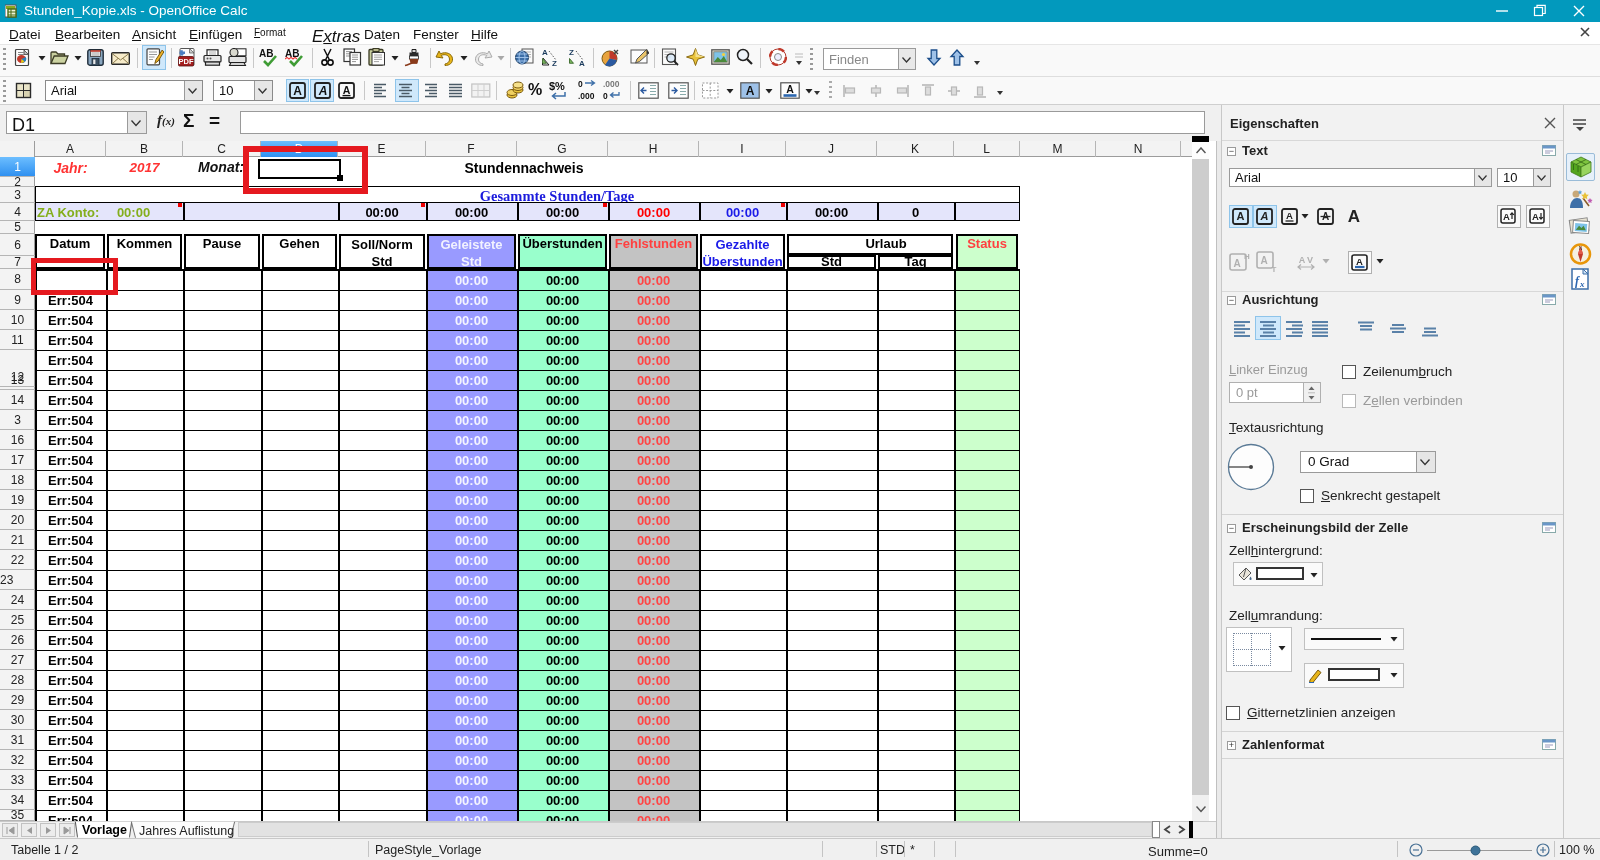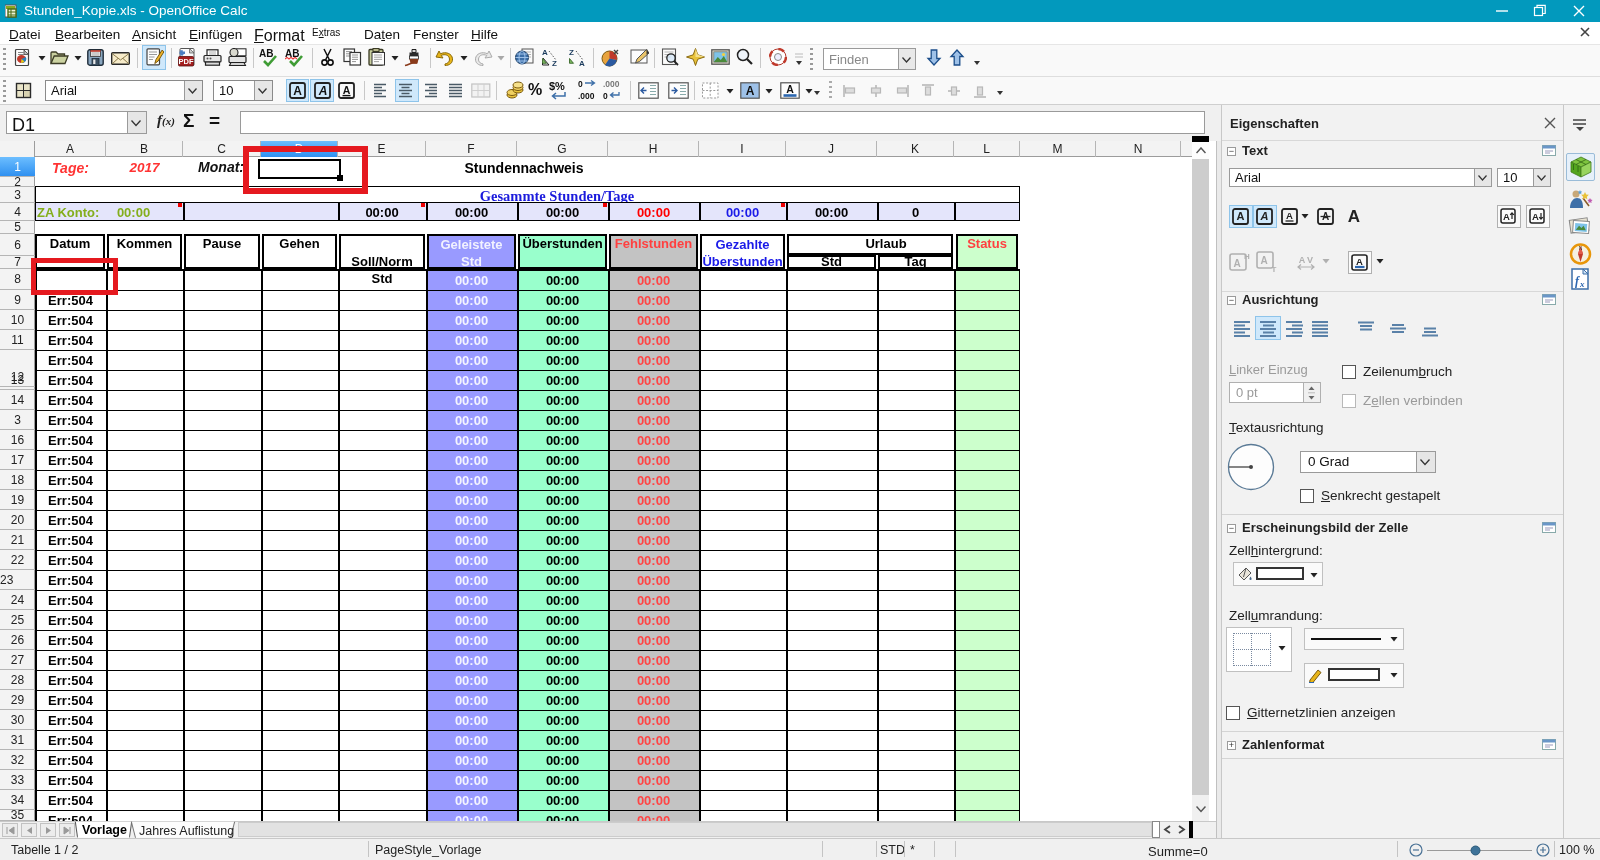--- a/index.html
+++ b/index.html
@@ -23,22 +23,22 @@
  <rect x="44.5" y="7.5" width="8" height="8" fill="none" stroke="#fff" stroke-width="1.2"></rect>
  <path d="M47 7.5v-2.2h8.2v8.2h-2.4" fill="none" stroke="#fff" stroke-width="1.2"></path>
  <path d="M84 6l10 10M94 6l-10 10" stroke="#fff" stroke-width="1.4"></path>
 </svg>
 
 <div class="ab" style="left:0;top:22px;width:1600px;height:22px;background:#fff;"></div>
 <div class="ab vtx" style="left:9px;top:27px;font-size:13.5px;color:#111;"><u>D</u>atei</div>
 <div class="ab vtx" style="left:55px;top:27px;font-size:13.5px;color:#111;"><u>B</u>earbeiten</div>
 <div class="ab vtx" style="left:132px;top:27px;font-size:13.5px;color:#111;"><u>A</u>nsicht</div>
 <div class="ab vtx" style="left:189px;top:27px;font-size:13.5px;color:#111;"><u>E</u>infügen</div>
-<div class="ab vtx" style="left:254px;top:27px;font-size:16px;color:#111;"><u>F</u>ormat</div>
-<div class="ab vtx" style="left:312px;top:27px;font-size:10px;color:#111;">E<u>x</u>tras</div>
+<div class="ab vtx" style="left:254px;top:27px;font-size:10px;color:#111;"><u>F</u>ormat</div>
+<div class="ab vtx" style="left:312px;top:27px;font-size:17px;color:#111;font-style:italic;">E<u>x</u>tras</div>
 <div class="ab vtx" style="left:364px;top:27px;font-size:13.5px;color:#111;">Da<u>t</u>en</div>
 <div class="ab vtx" style="left:413px;top:27px;font-size:13.5px;color:#111;">Fen<u>s</u>ter</div>
 <div class="ab vtx" style="left:471px;top:27px;font-size:13.5px;color:#111;"><u>H</u>ilfe</div>
 <svg class="ab" style="left:1578px;top:25px" width="14" height="14" viewBox="0 0 14 14">
 <path d="M3 3l8 8M11 3l-8 8" stroke="#444" stroke-width="1.6"></path>
   </svg>
 <div class="ab" style="left:0;top:44px;width:1600px;height:32px;background:#f9f9f9;border-top:1px solid #e6e6e6;"></div>
 <div class="ab" style="left:0;top:76px;width:1600px;height:29px;background:#f9f9f9;border-top:1px solid #dedede;"></div>
 <div class="ab" style="left:0;top:104px;width:1600px;height:1px;background:#cfcfcf;"></div>
 <div class="ab" style="left:0;top:105px;width:1600px;height:36px;background:#f0f0f0;"></div>
@@ -431,21 +431,21 @@
 <div class="ab" style="left:0;top:630px;width:35px;height:20px;color:#222;font-size:12px;text-align:center;line-height:20px;border-bottom:1px solid #b5b5b5;">26</div>
 <div class="ab" style="left:0;top:650px;width:35px;height:20px;color:#222;font-size:12px;text-align:center;line-height:20px;border-bottom:1px solid #b5b5b5;">27</div>
 <div class="ab" style="left:0;top:670px;width:35px;height:20px;color:#222;font-size:12px;text-align:center;line-height:20px;border-bottom:1px solid #b5b5b5;">28</div>
 <div class="ab" style="left:0;top:690px;width:35px;height:20px;color:#222;font-size:12px;text-align:center;line-height:20px;border-bottom:1px solid #b5b5b5;">29</div>
 <div class="ab" style="left:0;top:710px;width:35px;height:20px;color:#222;font-size:12px;text-align:center;line-height:20px;border-bottom:1px solid #b5b5b5;">30</div>
 <div class="ab" style="left:0;top:730px;width:35px;height:20px;color:#222;font-size:12px;text-align:center;line-height:20px;border-bottom:1px solid #b5b5b5;">31</div>
 <div class="ab" style="left:0;top:750px;width:35px;height:20px;color:#222;font-size:12px;text-align:center;line-height:20px;border-bottom:1px solid #b5b5b5;">32</div>
 <div class="ab" style="left:0;top:770px;width:35px;height:20px;color:#222;font-size:12px;text-align:center;line-height:20px;border-bottom:1px solid #b5b5b5;">33</div>
 <div class="ab" style="left:0;top:790px;width:35px;height:20px;color:#222;font-size:12px;text-align:center;line-height:20px;border-bottom:1px solid #b5b5b5;">34</div>
 <div class="ab" style="left:0;top:810px;width:35px;height:11px;color:#222;font-size:12px;text-align:center;line-height:11px;border-bottom:1px solid #b5b5b5;">35</div>
-<div class="ab" style="left:35px;top:160px;width:71px;text-align:center;font-size:14px;font-weight:bold;font-style:italic;color:#f33;">Tage:</div>
+<div class="ab" style="left:35px;top:160px;width:71px;text-align:center;font-size:14px;font-weight:bold;font-style:italic;color:#f33;">Jahr:</div>
 <div class="ab" style="left:106px;top:160px;width:77px;text-align:center;font-size:13.5px;font-weight:bold;font-style:italic;color:#f33;">2017</div>
 <div class="ab" style="left:183px;top:159px;width:61px;text-align:right;font-size:14px;font-weight:bold;font-style:italic;color:#111;">Monat:</div>
 <div class="ab" style="left:258px;top:159px;width:83px;height:20px;border:2.5px solid #000;"></div>
 <div class="ab" style="left:337px;top:175px;width:6px;height:6px;background:#000;"></div>
 <div class="ab" style="left:404px;top:160px;width:240px;text-align:center;font-size:14px;font-weight:bold;color:#000;">Stundennachweis</div>
 <div class="ab" style="left:35px;top:186px;width:985px;height:35px;border:1.5px solid #000;"></div>
 <div class="ab" style="left:377px;top:187.5px;width:360px;font-size:14.5px;font-weight:bold;color:#1a1adc;text-align:center;font-family:'Liberation Serif',serif;">Gesammte Stunden/Tage</div>
 <div class="ab" style="left:36px;top:203px;width:983px;height:17px;background:#e4e5fb;"></div>
 <div class="ab" style="left:36px;top:202px;width:983px;height:1px;background:#000;"></div>
 <div class="ab" style="left:183px;top:202px;width:1.5px;height:19px;background:#000;"></div>
@@ -525,21 +525,21 @@
   </div>
 <div class="ab" style="left:184px;top:234px;width:76px;height:35px;background:#fff;border:2px solid #000;"></div>
 <div class="ab" style="left:184px;top:234px;width:76px;height:35px;display:flex;align-items:flex-start;justify-content:center;text-align:center;padding-top:2px;">
     <span style="font-size:13px;font-weight:bold;color:#000;">Pause</span>
   </div>
 <div class="ab" style="left:262px;top:234px;width:75px;height:35px;background:#fff;border:2px solid #000;"></div>
 <div class="ab" style="left:262px;top:234px;width:75px;height:35px;display:flex;align-items:flex-start;justify-content:center;text-align:center;padding-top:2px;">
     <span style="font-size:13px;font-weight:bold;color:#000;">Gehen</span>
   </div>
 <div class="ab" style="left:339px;top:234px;width:86px;height:35px;background:#fff;border:2px solid #000;"></div>
-<div class="ab" style="left:339px;top:234px;width:86px;height:35px;display:flex;align-items:flex-start;justify-content:center;text-align:center;padding-top:19px;">
+<div class="ab" style="left:339px;top:234px;width:86px;height:35px;display:flex;align-items:flex-start;justify-content:center;text-align:center;padding-top:2px;">
     <span style="font-size:13px;font-weight:bold;color:#000;line-height:17px;">Soll/Norm<br>Std</span>
   </div>
 <div class="ab" style="left:427px;top:234px;width:89px;height:35px;background:#999aff;border:2px solid #000;"></div>
 <div class="ab" style="left:427px;top:234px;width:89px;height:35px;display:flex;align-items:flex-start;justify-content:center;text-align:center;padding-top:2px;">
     <span style="font-size:13px;font-weight:bold;color:#f2f2ff;line-height:17px;">Geleistete<br>Std</span>
   </div>
 <div class="ab" style="left:518px;top:234px;width:89px;height:35px;background:#99ffcc;border:2px solid #000;"></div>
 <div class="ab" style="left:518px;top:234px;width:89px;height:35px;display:flex;align-items:flex-start;justify-content:center;text-align:center;padding-top:2px;">
     <span style="font-size:13px;font-weight:bold;color:#000;">Überstunden</span>
   </div>

